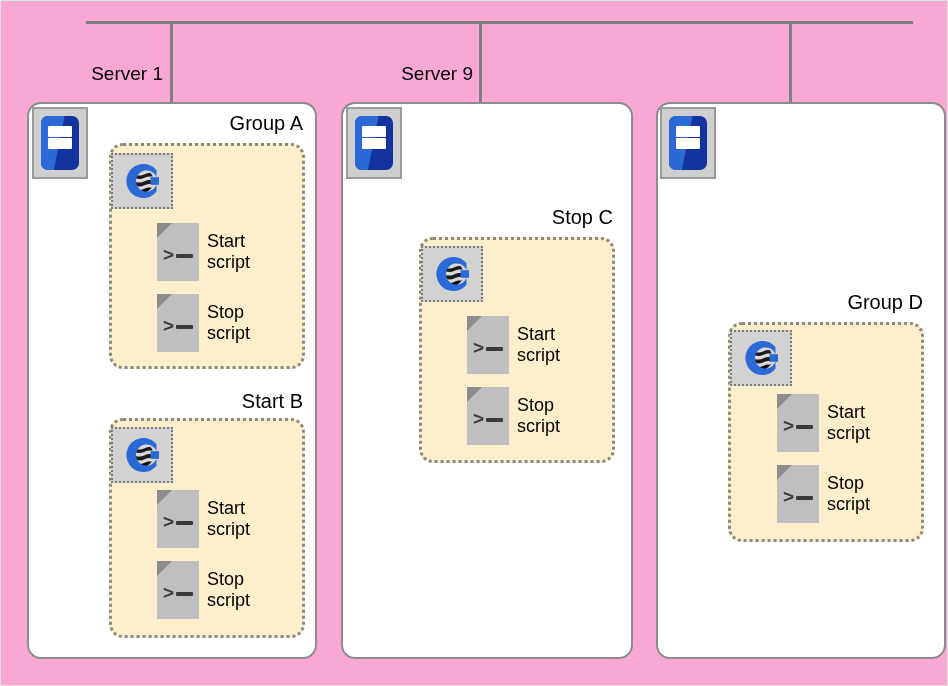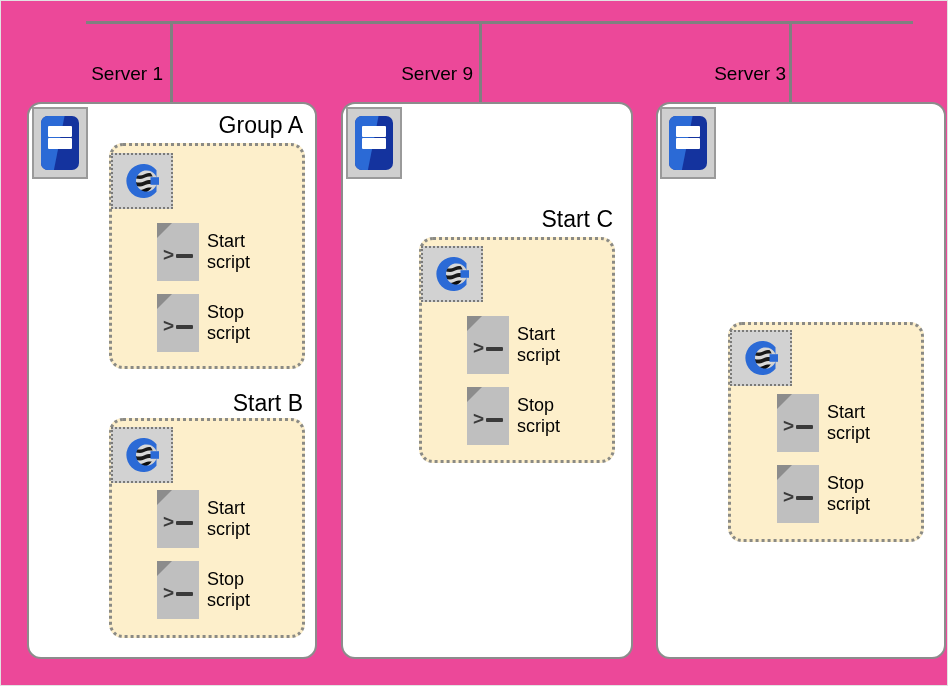--- a/index.html
+++ b/index.html
@@ -7,21 +7,21 @@
     padding: 0;
     background: #ffffff;
   }
   body {
     font-family: "Liberation Sans", sans-serif;
   }
   #canvas {
     position: relative;
     width: 948px;
     height: 686px;
-    background: #ec4899;
+    background: #f9a8d4;
     border: 1px solid #e2e2e2;
     box-sizing: border-box;
     overflow: hidden;
   }
 
   
   .bus-line {
     position: absolute;
     background: #808080;
   }
@@ -89,21 +89,21 @@
   
   .group-box {
     position: absolute;
     background: #fdefcb;
     border: 3px dotted #8a8a85;
     border-radius: 14px;
     box-sizing: border-box;
   }
   .group-label {
     position: absolute;
-    font-size: 23px;
+    font-size: 20px;
     color: #000000;
     white-space: nowrap;
     text-align: right;
   }
 
   
   .group-icon {
     position: absolute;
     width: 62px;
     height: 56px;
@@ -266,21 +266,21 @@
       </div>
     </div>
     <div class="server-label" style="left: 340px; top: 62px; width: 132px;">Server 9</div>
     <div class="server-panel" style="left: 340px; top: 101px; width: 292px; height: 557px;"></div>
     <div class="server-icon" style="left: 345px; top: 106px;">
       <div class="body">
         <div class="bar bar1"></div>
         <div class="bar bar2"></div>
       </div>
     </div>
-    <div class="group-label" style="left: 440px; top: 205px; width: 172px;">Start C</div>
+    <div class="group-label" style="left: 440px; top: 205px; width: 172px;">Stop C</div>
     <div class="group-box" style="left: 418px; top: 236px; width: 196px; height: 226px;"></div>
     <div class="group-icon" style="left: 420px; top: 245px;">
       <svg width="48" height="48" viewBox="0 0 48 48" aria-hidden="true">
         <defs>
           <clipPath id="sph-group-c">
             <circle cx="23" cy="24" r="12.5"></circle>
           </clipPath>
         </defs>
         <circle cx="23" cy="24" r="12.5" fill="#d9d9d9"></circle>
         <g clip-path="url(#sph-group-c)">
@@ -307,28 +307,28 @@
       <div class="script-icon">
         <div class="fold"></div>
         <div class="prompt">&gt;</div>
         <div class="underscore"></div>
       </div>
       <div class="script-text">
         <div>Stop</div>
         <div>script</div>
       </div>
     </div>
-    <div class="server-label" style="left: 653px; top: 62px; width: 132px;">Server 3</div>
     <div class="server-panel" style="left: 655px; top: 101px; width: 290px; height: 557px;"></div>
     <div class="server-icon" style="left: 659px; top: 106px;">
       <div class="body">
         <div class="bar bar1"></div>
         <div class="bar bar2"></div>
       </div>
     </div>
+    <div class="group-label" style="left: 750px; top: 290px; width: 172px;">Group D</div>
     <div class="group-box" style="left: 727px; top: 321px; width: 196px; height: 220px;"></div>
     <div class="group-icon" style="left: 729px; top: 329px;">
       <svg width="48" height="48" viewBox="0 0 48 48" aria-hidden="true">
         <defs>
           <clipPath id="sph-group-d">
             <circle cx="23" cy="24" r="12.5"></circle>
           </clipPath>
         </defs>
         <circle cx="23" cy="24" r="12.5" fill="#d9d9d9"></circle>
         <g clip-path="url(#sph-group-d)">

